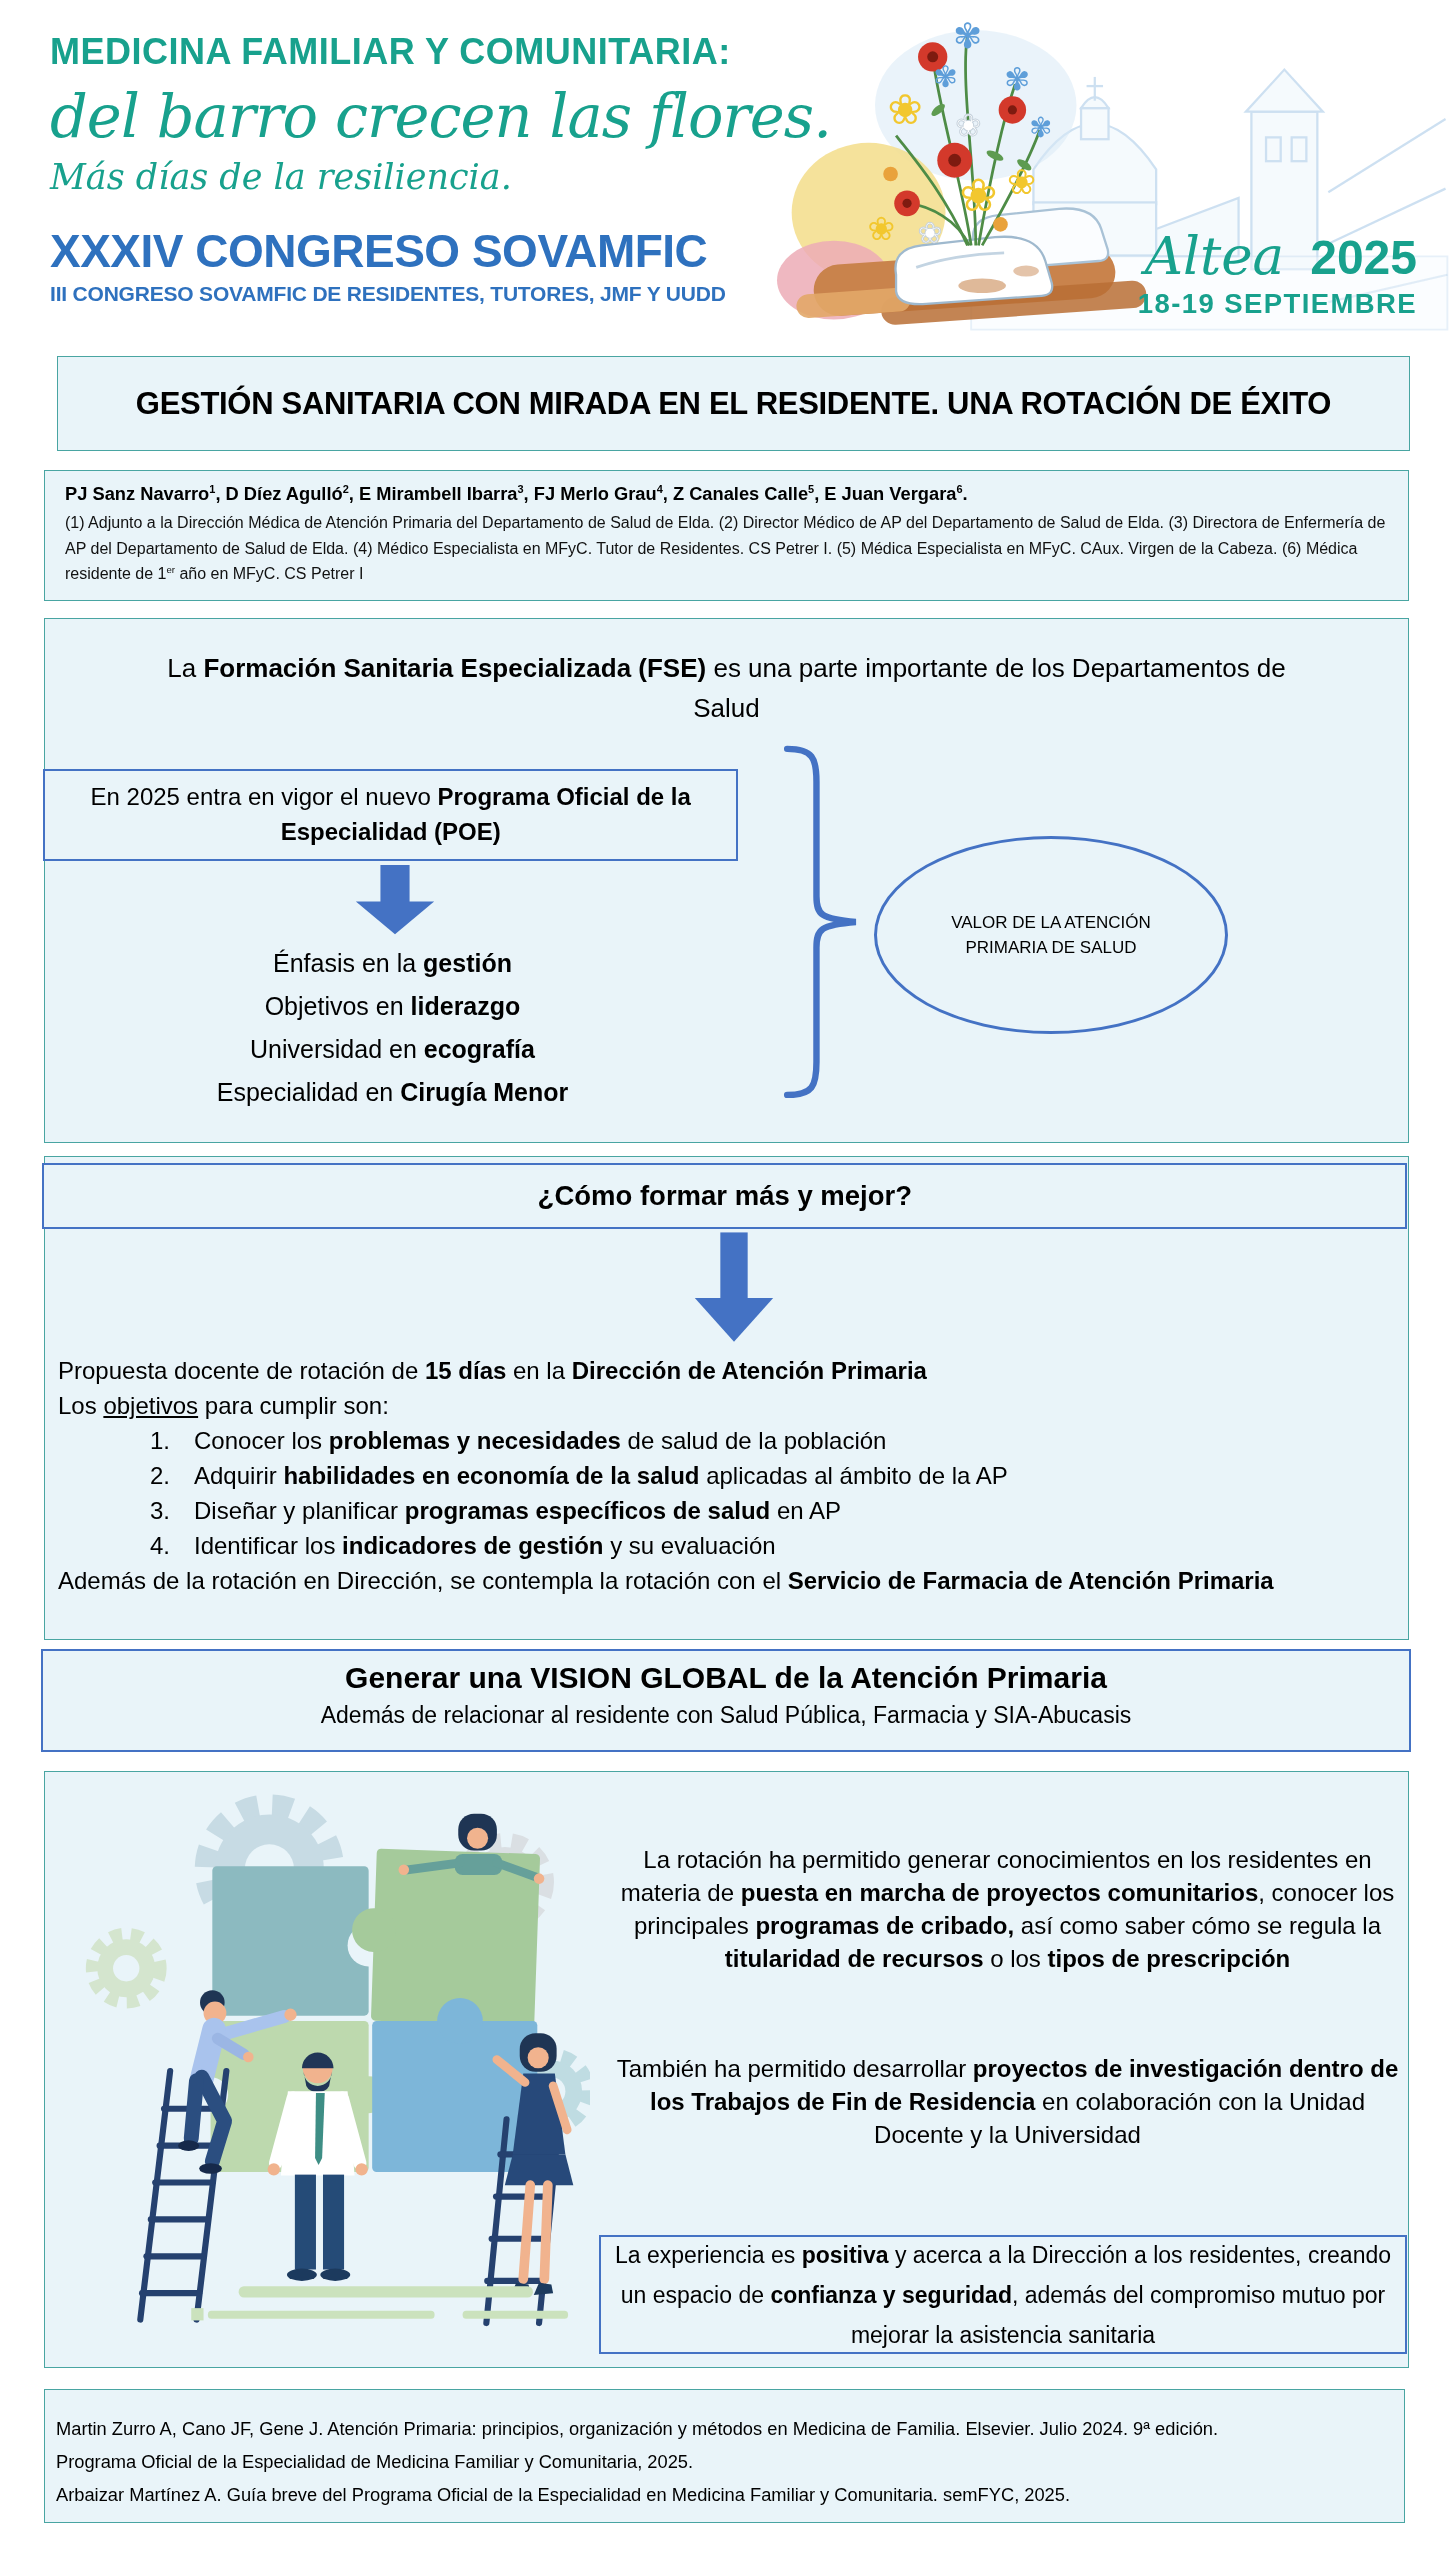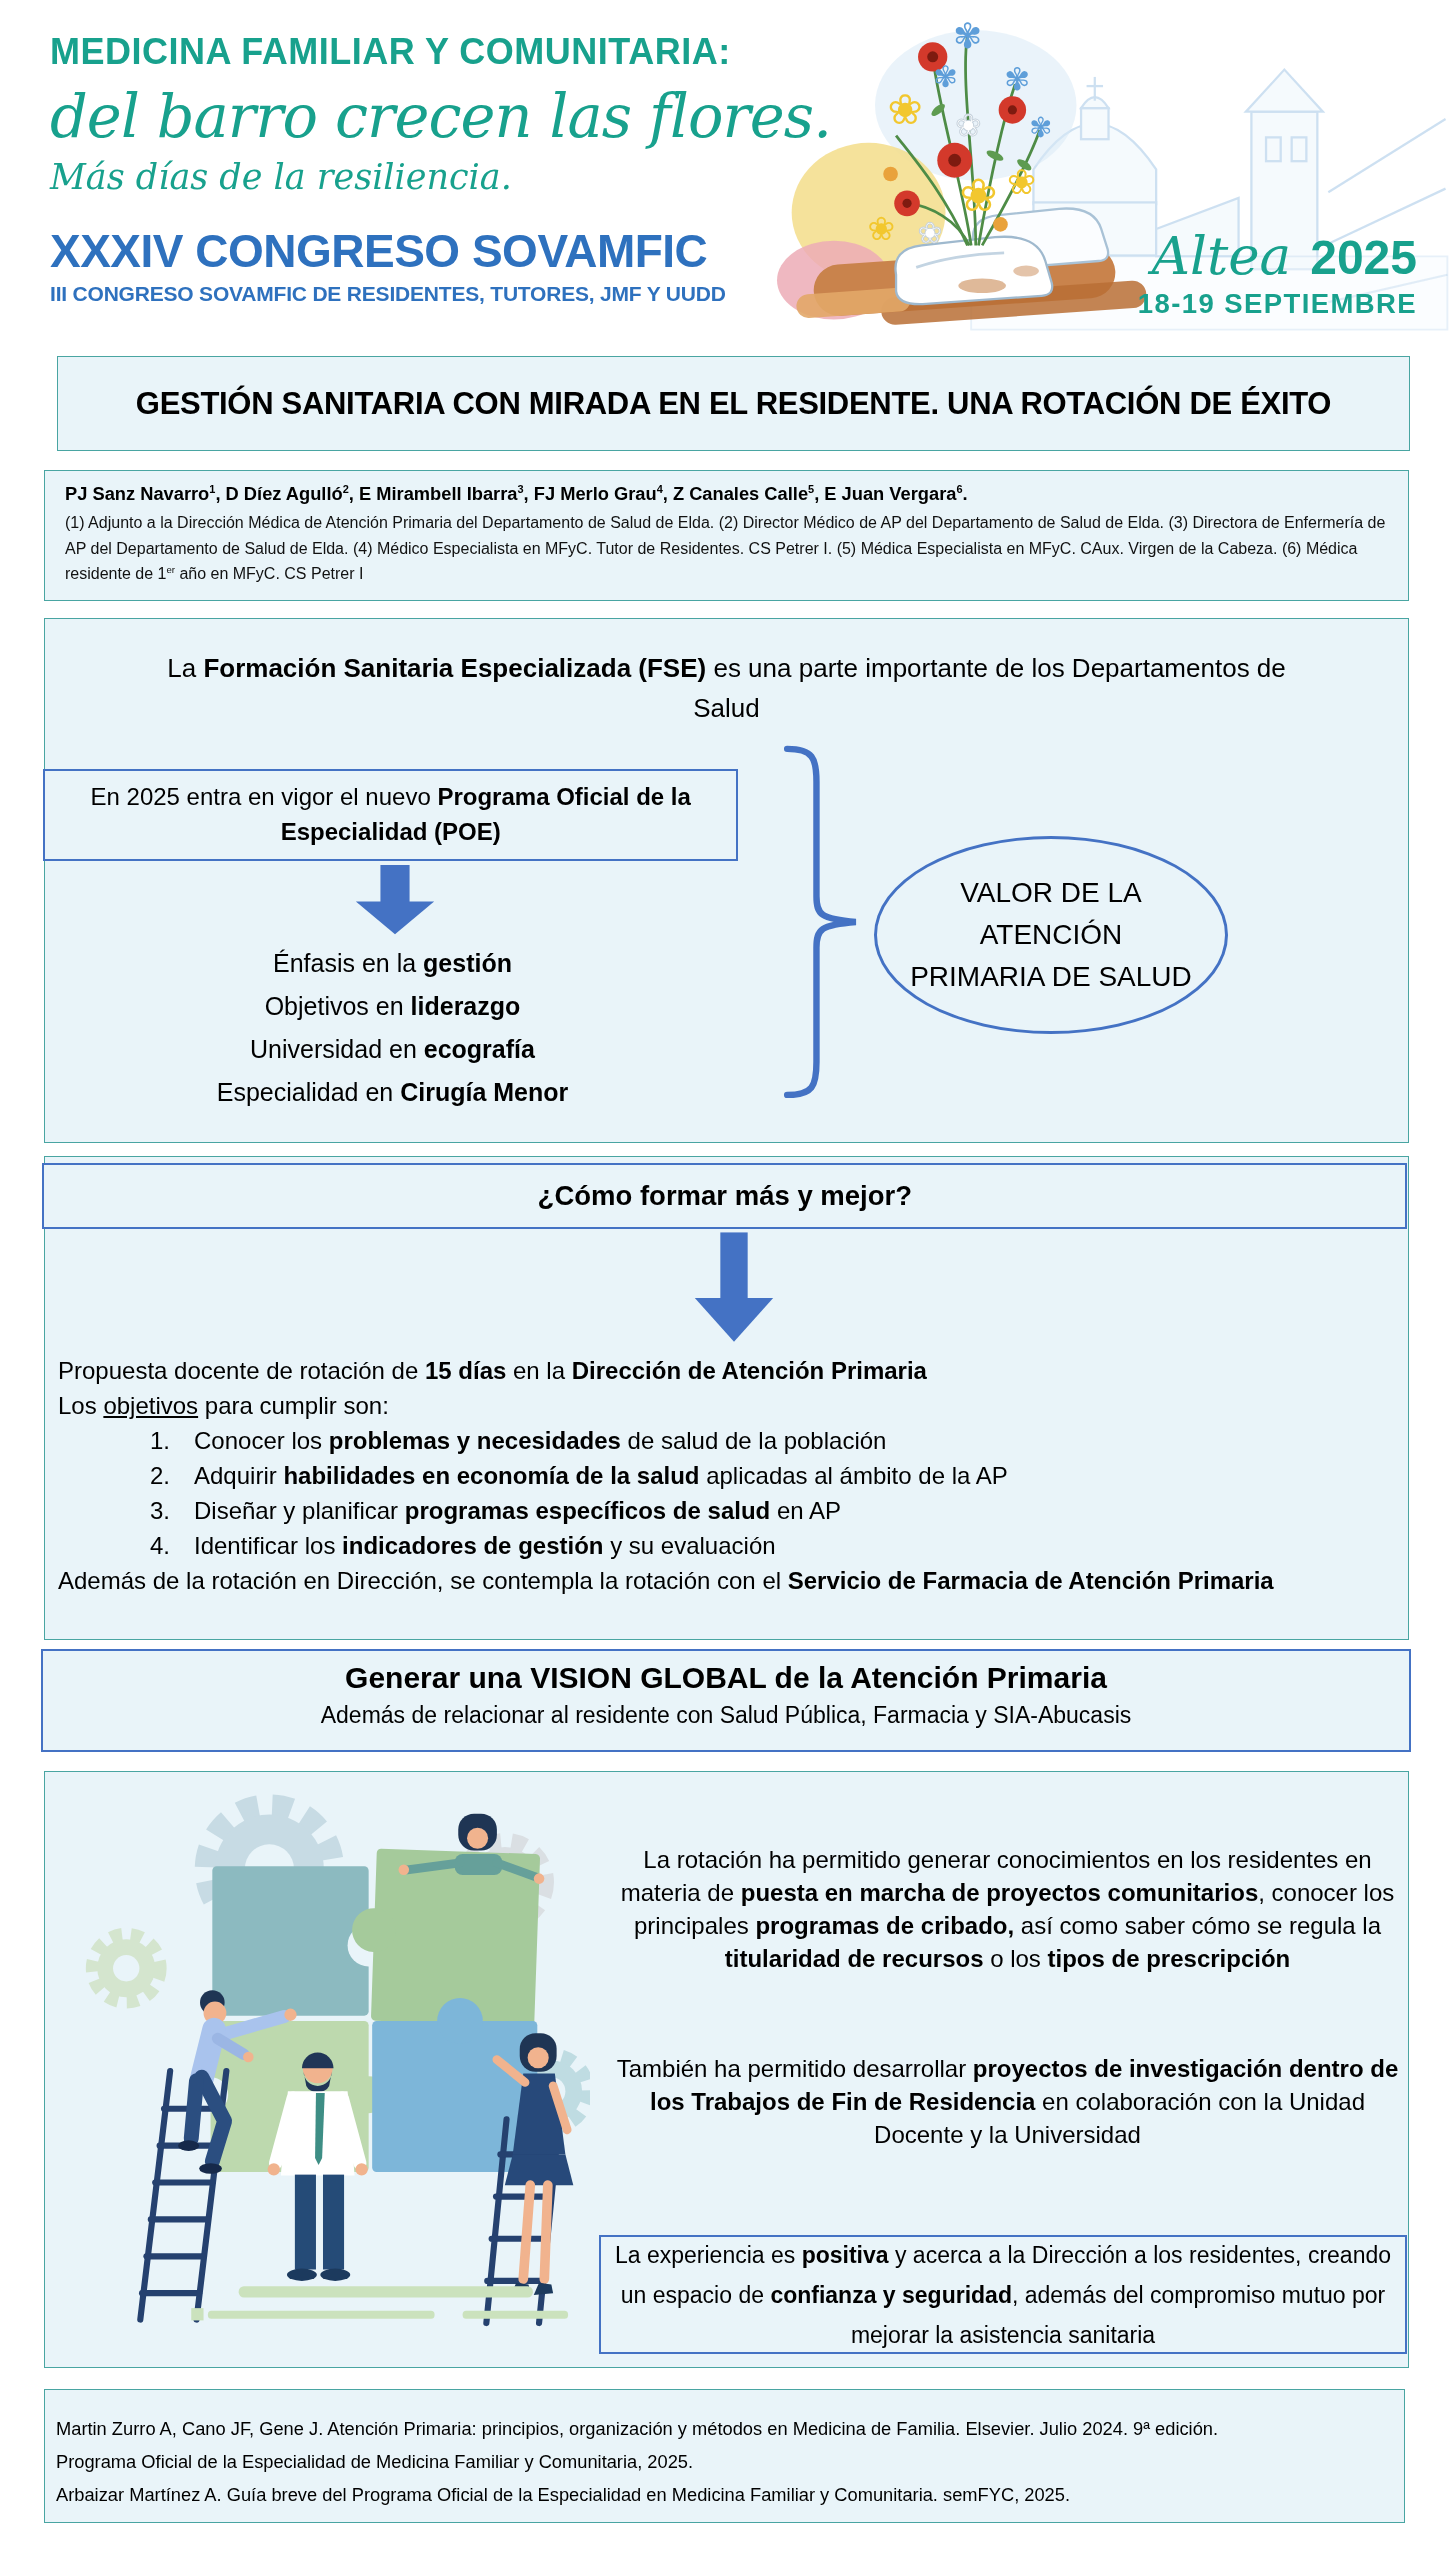--- a/index.html
+++ b/index.html
@@ -10,21 +10,21 @@
   
   #logo-block{left:50px;top:31px;width:825px;}
   .hdr-program{font-size:36px;font-weight:700;color:#18A18D;letter-spacing:0.5px;}
   .hdr-script{font-family:"DejaVu Serif","Liberation Serif",serif;font-style:italic;
               font-size:59px;color:#18A18D;margin-top:9.2px;letter-spacing:-0.9px;}
   .hdr-tagline{font-family:"DejaVu Serif","Liberation Serif",serif;font-style:italic;
                font-size:35px;color:#18A18D;margin-top:5.5px;}
   .hdr-congress{font-size:46px;font-weight:700;color:#2E71BE;margin-top:27.5px;letter-spacing:-0.5px;}
   .hdr-congress-sub{font-size:21px;font-weight:700;color:#2E71BE;margin-top:3.7px;letter-spacing:-0.2px;}
   #altea-block{right:37px;top:225px;text-align:right;color:#18A18D;}
-  .altea-line1{display:flex;justify-content:flex-end;align-items:baseline;gap:19px;}
+  .altea-line1{display:flex;justify-content:flex-end;align-items:baseline;gap:26px;}
   .altea-script{font-family:"DejaVu Serif","Liberation Serif",serif;font-style:italic;font-size:53px;}
   .altea-year{font-size:48px;font-weight:700;}
   .altea-dates{font-size:27.5px;font-weight:700;letter-spacing:1.4px;margin-top:1.8px;}
   
   .box-teal{position:absolute;background:#E9F4F9;border:1.8px solid #49A5A2;box-sizing:border-box;}
   .box-blue{position:absolute;background:#E9F4F9;border:2.7px solid #4472C4;box-sizing:border-box;}
   
   #title-box{left:57px;top:356px;width:1353px;height:95px;display:flex;align-items:center;justify-content:center;}
   #poster-title{font-size:31px;font-weight:700;letter-spacing:-0.3px;text-align:center;}
   #authors-box{left:44px;top:470px;width:1365px;height:131px;padding:12px 20px;}
@@ -37,21 +37,21 @@
   #poe-box{left:-1.8px;top:150px;width:695px;height:92px;display:flex;align-items:center;justify-content:flex-start;padding-left:25px;}
   #poe-text{font-size:24px;line-height:1.45;text-align:center;max-width:641px;}
   .big-arrow{position:absolute;}
   #arrow1{left:309px;top:246px;width:82px;height:71px;}
   #poe-bullets{position:absolute;left:0;top:323px;width:695px;text-align:center;
                font-size:25px;line-height:43px;}
   #brace{position:absolute;left:733px;top:126px;width:87px;height:353px;}
   #value-ellipse{position:absolute;left:829px;top:217px;width:348px;height:192px;
                  border:3.2px solid #4472C4;border-radius:50%;
                  display:flex;align-items:center;justify-content:center;}
-  #value-ellipse-text{font-size:28px;line-height:1.5;text-align:center;max-width:284px;}
+  #value-ellipse-text{font-size:17px;line-height:1.5;text-align:center;max-width:284px;}
   
   #section-how{left:44px;top:1156px;width:1365px;height:484px;}
   #how-box{left:-2.7px;top:5.5px;width:1365px;height:66px;display:flex;align-items:center;justify-content:center;}
   #how-question{font-size:27.5px;font-weight:700;}
   #arrow2{left:648px;top:75px;width:82px;height:112px;}
   #how-text{position:absolute;left:13px;top:196px;width:1331px;font-size:24px;line-height:35px;}
   #objectives-list{list-style:none;margin:0;padding:0 0 0 92px;}
   #objectives-list li{display:flex;gap:16.5px;}
   .obj-num{min-width:27.5px;}
   

